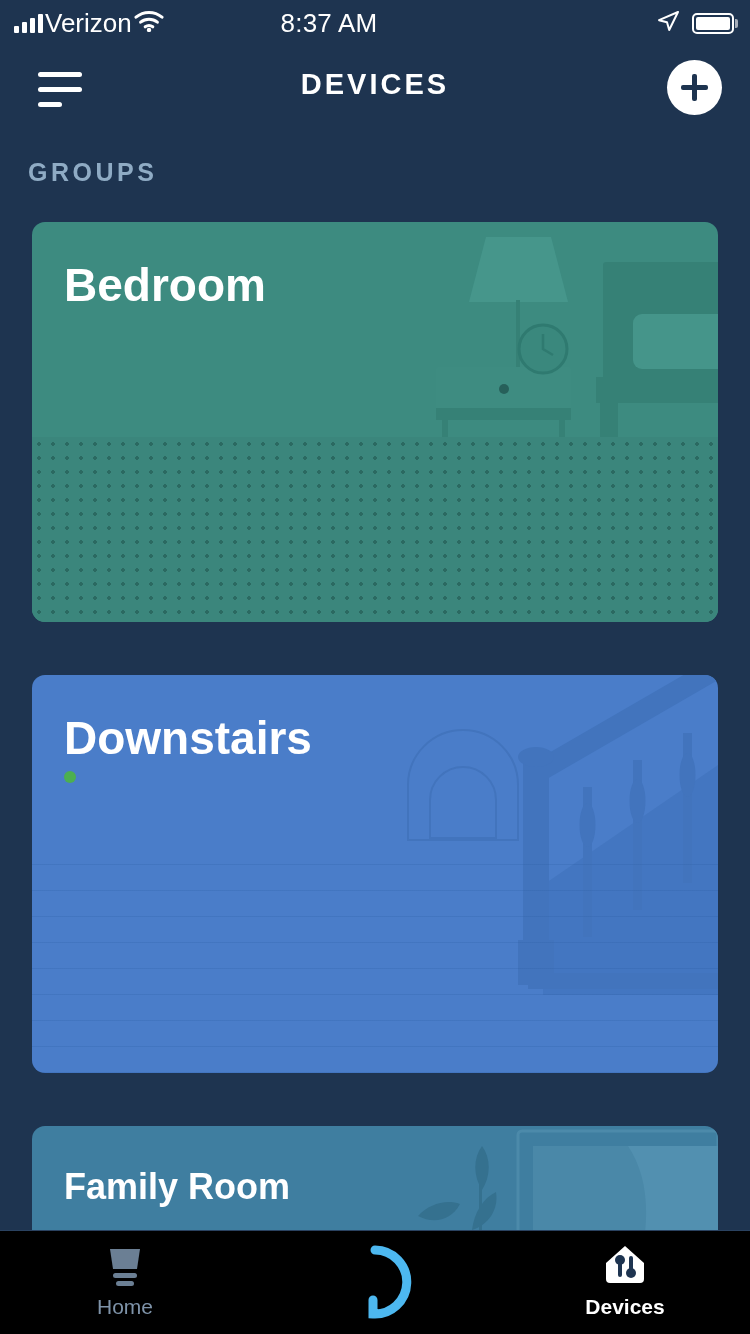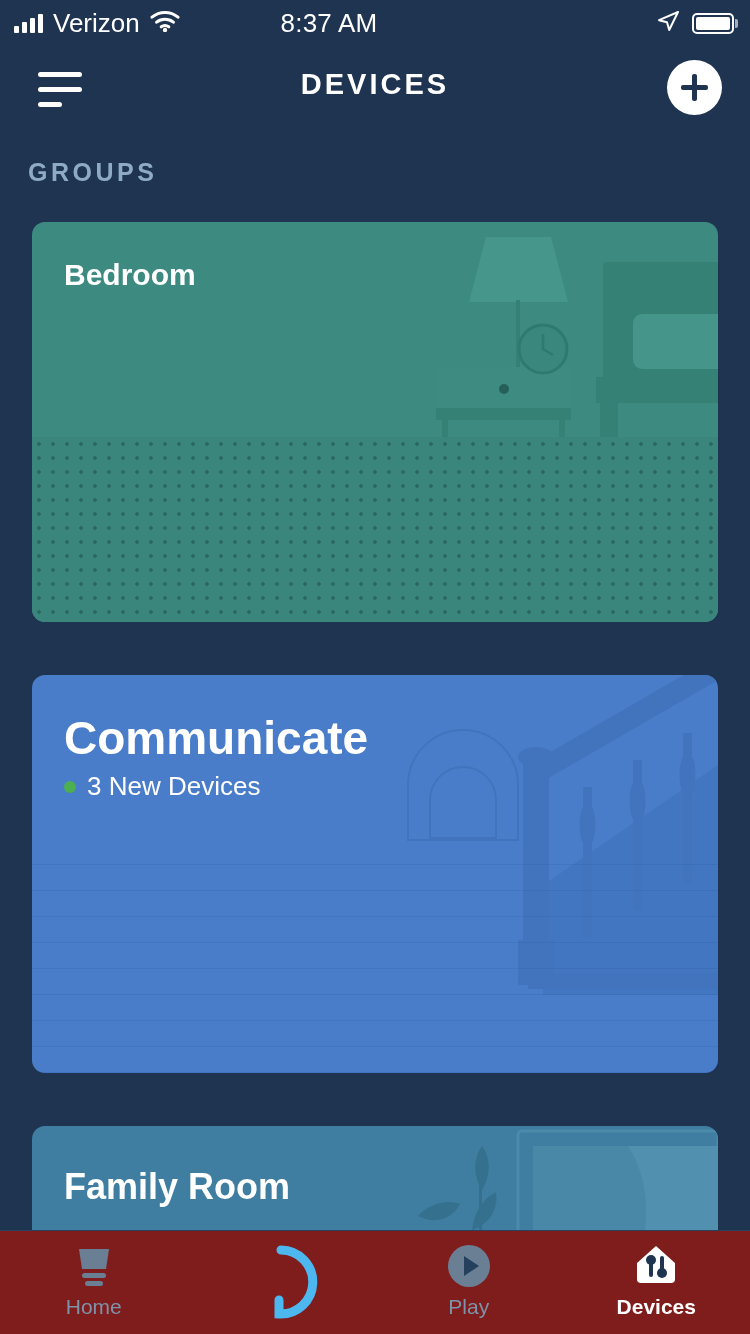--- a/index.html
+++ b/index.html
@@ -9,21 +9,21 @@
     font-family:"Liberation Sans", sans-serif;
     overflow:hidden;
   }
   .phone { position:relative; width:750px; height:1334px; background:#1e3450; overflow:hidden; }
 
   
   .statusbar {
     position:absolute; top:0; left:0; width:750px; height:46px;
     display:flex; align-items:center; color:#fff;
   }
-  .sb-left { position:absolute; left:14px; display:flex; align-items:center; gap:10px; }
+  .sb-left { position:absolute; left:14px; display:flex; align-items:center; gap:2px; }
   .sb-center { position:absolute; left:0; width:658px; text-align:center;
                font-size:26px; letter-spacing:.2px; }
   .sb-right { position:absolute; right:12px; display:flex; align-items:center; gap:12px; }
   .bars { display:flex; align-items:flex-end; gap:3px; height:20px; }
   .bars i { display:block; width:5px; background:#fff; border-radius:1px; }
   .bars i:nth-child(1){height:7px}.bars i:nth-child(2){height:11px}
   .bars i:nth-child(3){height:15px}.bars i:nth-child(4){height:19px}
   .carrier { font-size:26px; }
   .battery { width:42px; height:21px; border:2px solid #fff; border-radius:5px; padding:2px; }
   .battery span { display:block; width:100%; height:100%; background:#fff; border-radius:2px; }
@@ -53,21 +53,21 @@
 
   
   .card { position:absolute; left:32px; width:686px; border-radius:13px; overflow:hidden; }
   .card-title { position:absolute; left:32px; color:#fff; font-weight:bold; }
   .card-sub { position:absolute; left:32px; color:#fff; font-size:26px;
               display:flex; align-items:center; gap:11px; }
   .dot { width:12px; height:12px; border-radius:50%; display:inline-block; }
 
   
   #card-bedroom { top:222px; height:400px; background:#3d8b80; }
-  #card-bedroom .card-title { top:36px; font-size:30px; }
+  #card-bedroom .card-title { top:36px; font-size:46px; }
   .carpet { position:absolute; left:0; bottom:0; width:100%; height:185px;
             background-color:#3b867c;
             background-image:radial-gradient(circle, rgba(25,70,65,.45) 1.6px, transparent 1.7px);
             background-size:14px 14px; }
 
   
   #card-downstairs { top:675px; height:398px; background:#4a7dc9; }
   #card-downstairs .card-title { top:36px; font-size:46px; }
   #card-downstairs .card-sub { top:96px; }
   .floorlines { position:absolute; left:0; bottom:0; width:100%; height:210px;
@@ -76,21 +76,21 @@
   
   #card-family { top:1126px; height:210px; background:#3f7ea0; }
   #card-family .card-title { top:40px; font-size:36px; }
   #card-family .card-sub { top:102px; }
 
   
   .illus { position:absolute; right:0; top:0; height:100%; pointer-events:none; }
 
   
   .tabbar { position:absolute; left:0; bottom:0; width:750px; height:104px;
-            background:#7f1d1d; border-top:1px solid #2a4260;
+            background:#000000; border-top:1px solid #2a4260;
             display:flex; align-items:flex-start; }
   .tab { flex:1; display:flex; flex-direction:column; align-items:center;
          justify-content:flex-start; padding-top:12px; cursor:pointer; }
   .tab-label { margin-top:6px; font-size:21px; color:#7e93a9; }
   .tab.active .tab-label { color:#fff; font-weight:bold; }
   .tab-icon { height:46px; display:flex; align-items:center; justify-content:center; }
 </style>
 </head>
 <body>
 
@@ -189,24 +189,23 @@
         <rect x="205" y="112" width="9" height="150"></rect>
         <ellipse cx="209.5" cy="150" rx="8" ry="22"></ellipse>
         <rect x="255" y="85" width="9" height="150"></rect>
         <ellipse cx="259.5" cy="126" rx="8" ry="22"></ellipse>
         <rect x="305" y="58" width="9" height="150"></rect>
         <ellipse cx="309.5" cy="100" rx="8" ry="22"></ellipse>
       </g>
       <rect x="150" y="298" width="190" height="16" fill="#4274bd"></rect>
     </svg>
     <div class="floorlines"></div>
-    <div class="card-title">Communicate</div>
+    <div class="card-title">Downstairs</div>
     <div class="card-sub">
       <span class="dot" style="background:#4caf50"></span>
-      <span>3 New Devices</span>
     </div>
 
   </div>
 
   <div class="card" id="card-family">
     <svg class="illus" width="340" height="210" viewBox="0 0 340 210">
       <rect x="140" y="5" width="200" height="200" rx="4" fill="none" stroke="#4c8aaa" stroke-width="3"></rect>
       <rect x="155" y="20" width="185" height="185" fill="#4a88a8"></rect>
       <path d="M250 20c30 45 20 110 -10 185h100V20z" fill="#5290b0"></path>
       <g fill="#35718f">
@@ -240,29 +239,20 @@
 
     <div class="tab">
       <div class="tab-icon" style="height:78px">
         <svg width="78" height="78" viewBox="0 0 78 78">
           <path d="M39 7a32 32 0 1 1-2 63.95V57" fill="none" stroke="#4db8f0" stroke-width="9" stroke-linecap="round"></path>
         </svg>
       </div>
       <div class="tab-label"></div>
     </div>
 
-    <div class="tab">
-      <div class="tab-icon">
-        <svg width="46" height="46" viewBox="0 0 46 46">
-          <circle cx="23" cy="23" r="21" fill="#6b7f94"></circle>
-          <path d="M18 13l15 10-15 10z" fill="#24405d"></path>
-        </svg>
-      </div>
-      <div class="tab-label">Play</div>
-    </div>
 
     <div class="tab active">
       <div class="tab-icon">
         <svg width="46" height="46" viewBox="0 0 46 46">
           <path d="M23 3 42 20v16a4 4 0 0 1-4 4H8a4 4 0 0 1-4-4V20z" fill="#fff"></path>
           <g fill="#1e3450">
             <circle cx="18" cy="17" r="5"></circle>
             <rect x="16" y="17" width="4" height="17" rx="2"></rect>
             <circle cx="29" cy="30" r="5"></circle>
             <rect x="27" y="13" width="4" height="17" rx="2"></rect>

